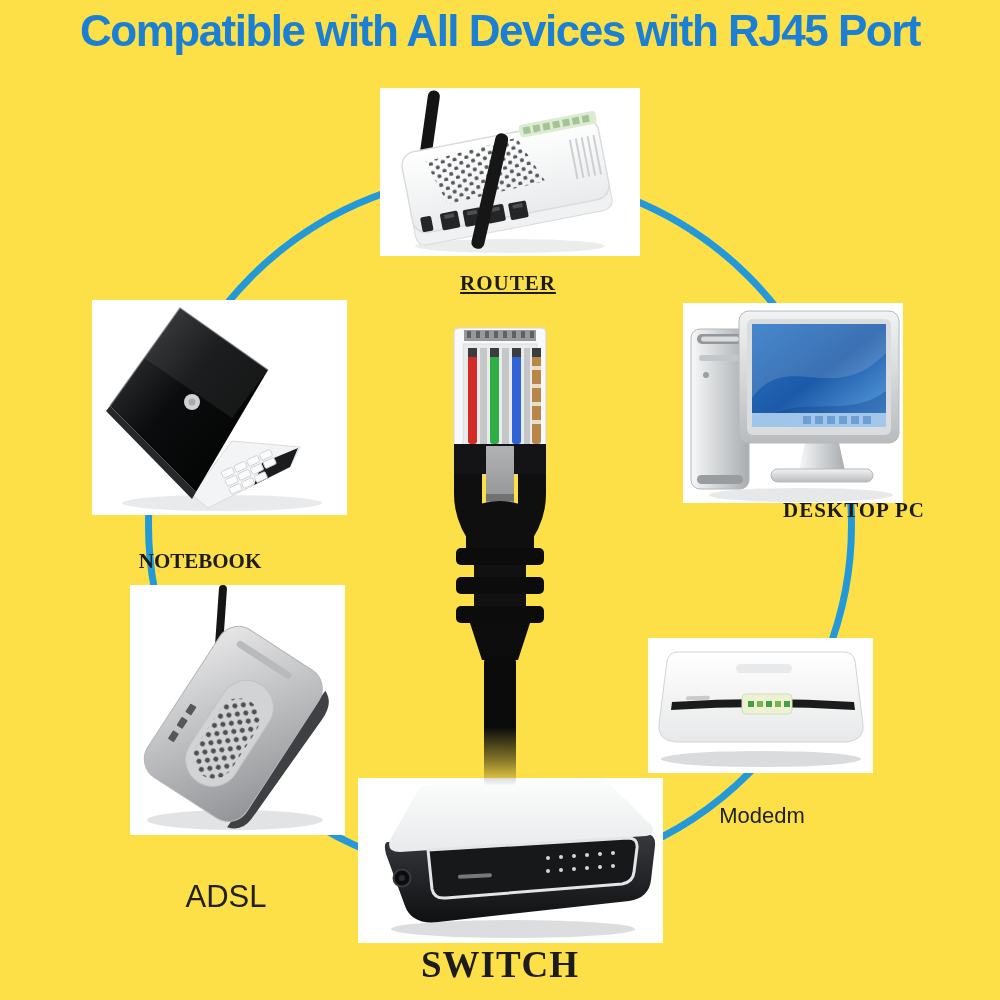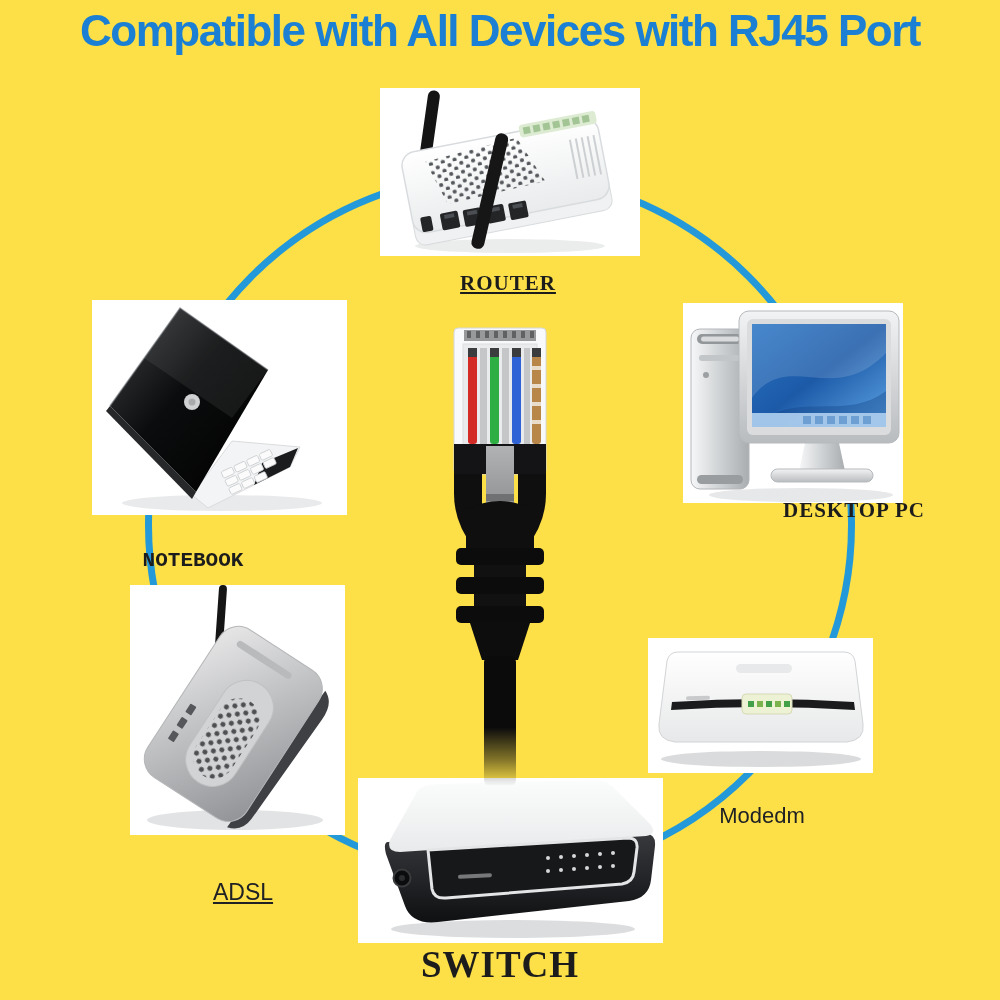--- a/index.html
+++ b/index.html
@@ -17,24 +17,24 @@
           border:7px solid var(--circle-blue);box-sizing:border-box;z-index:1;}
   .device{position:absolute;background:#fff;z-index:2;}
   .device svg{display:block;width:100%;height:100%;}
   .cablewrap{position:absolute;left:430px;top:318px;width:140px;height:470px;z-index:3;}
   .cablewrap svg{display:block;width:100%;height:100%;}
   .dev-label{position:absolute;transform:translateX(-50%);white-space:nowrap;z-index:4;
              color:var(--label-dark);}
   .serif{font-family:"Liberation Serif",serif;font-weight:bold;}
   .sans{font-family:"Liberation Sans",sans-serif;font-weight:normal;color:#202124;margin-top:41px;}
   .pos-router{left:508px;top:271px;font-size:21px;letter-spacing:1px;text-decoration:underline;}
-  .pos-notebook{left:193px;top:549px;font-size:21px;font-family:Liberation Mono, monospace;}
+  .pos-notebook{left:200px;top:549px;font-size:21px;}
   .pos-desktop{left:810px;top:498px;font-size:21px;letter-spacing:1px;margin-left:44px;}
   .pos-modem{left:762px;top:762px;font-size:22px;}
-  .pos-adsl{left:243px;top:838px;font-size:23px;text-decoration:underline;}
+  .pos-adsl{left:226px;top:838px;font-size:31px;}
   .pos-switch{left:500px;top:943px;font-size:37px;letter-spacing:1px;}
 </style>
 </head>
 <body>
 
 <div class="stage">
 
   <h1 class="title">Compatible with All Devices with RJ45 Port</h1>
 
   <div class="circle"></div>

